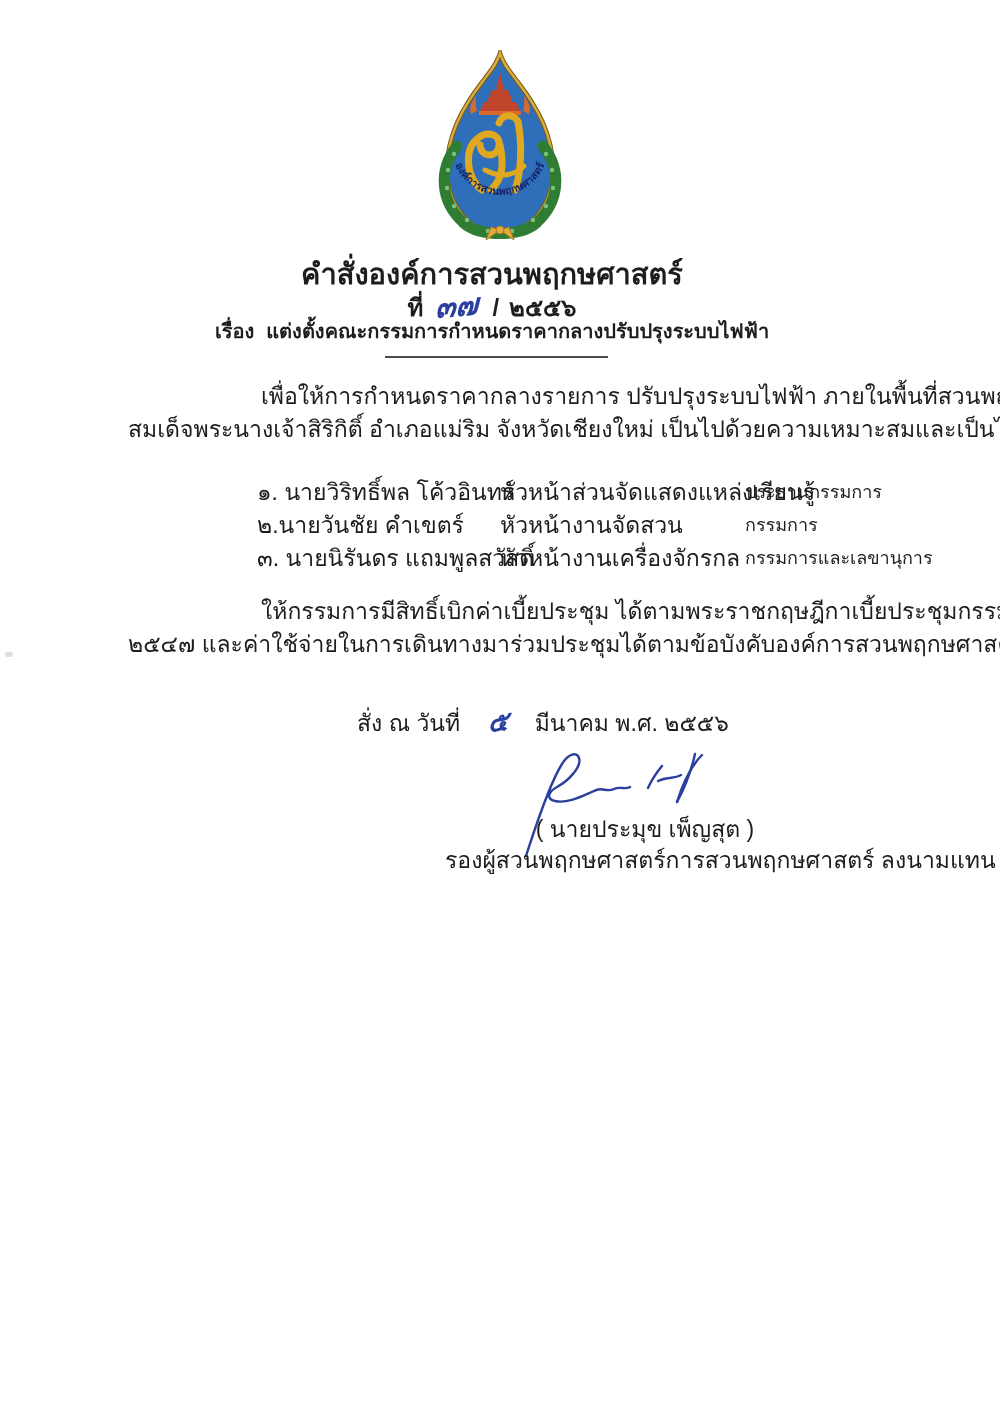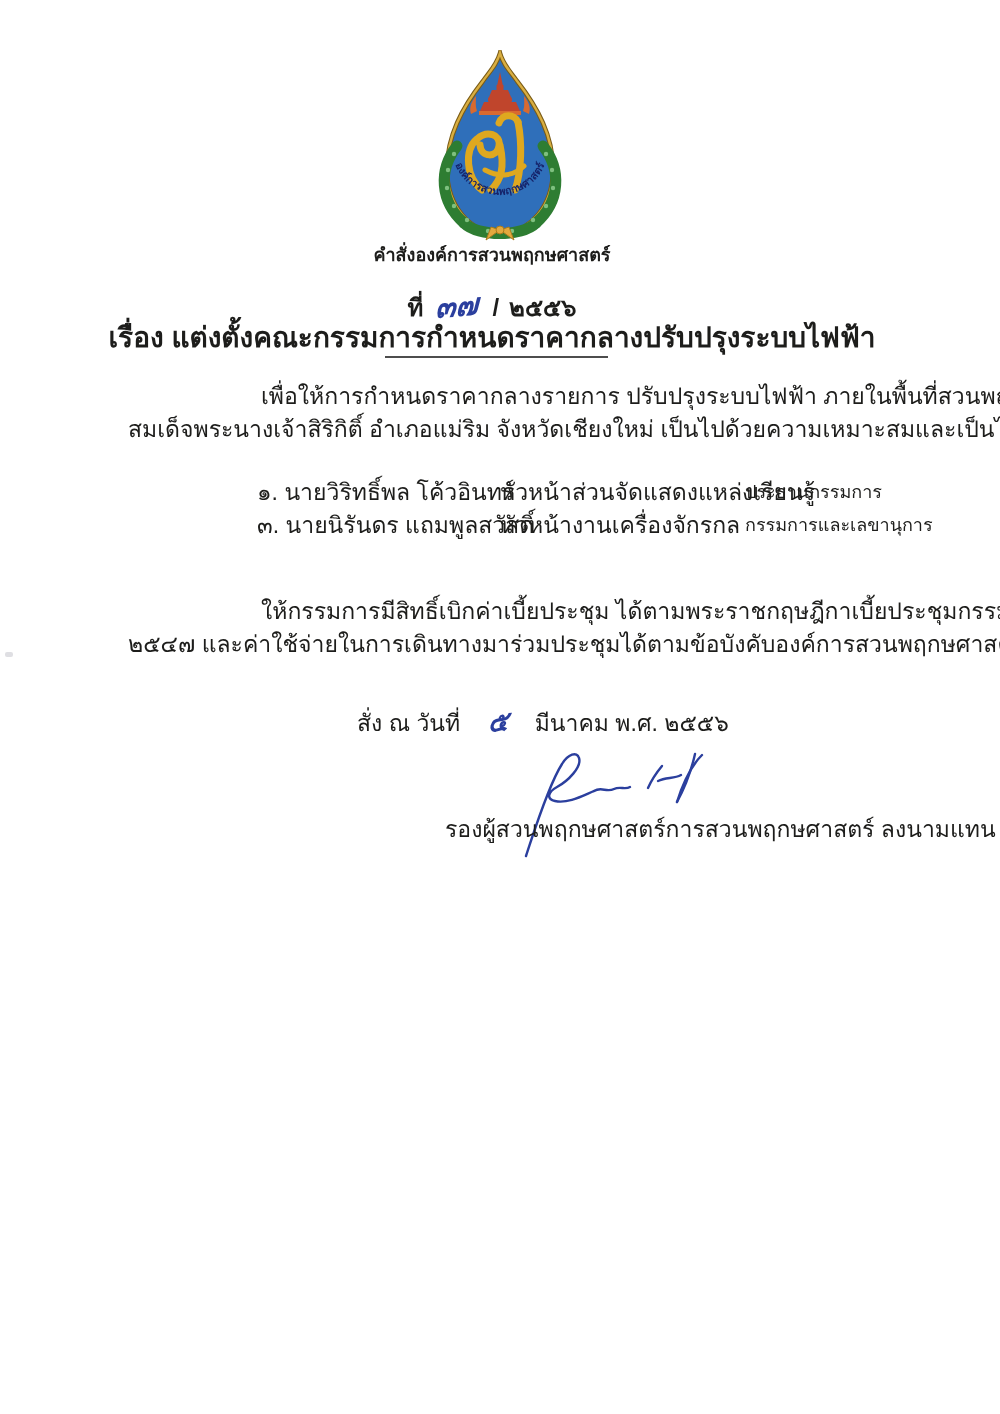--- a/index.html
+++ b/index.html
@@ -5,23 +5,23 @@
   html,body { margin:0; padding:0; background:#ffffff; }
   .page {
     position:relative; width:1000px; height:1414px; background:#ffffff;
     font-family:"Liberation Sans", sans-serif; color:#1d1d1b; overflow:hidden;
   }
   .ln { white-space:nowrap; line-height:33px; font-size:23px; }
 
   
   .logo { position:absolute; left:430px; top:50px; width:140px; height:198px; }
   .hcenter { position:absolute; left:0; width:984px; text-align:center; white-space:nowrap; }
-  .org-line   { top:240px; font-size:18px; font-weight:bold; }
+  .org-line   { top:251px; font-size:29px; font-weight:bold; }
   .num-line   { top:282px; font-size:24px; font-weight:bold; }
-  .subj-line  { top:315px; font-size:28px; font-weight:bold; }
+  .subj-line  { top:315px; font-size:20px; font-weight:bold;font-family:Liberation Mono, monospace; }
   .hw {
     display:inline-block; color:#2b3f9e; font-weight:bold; font-style:italic;
     transform:rotate(-5deg) skewX(-6deg);
   }
   .hw-no  { font-size:30px; margin:0 14px 0 12px; }
   .hw-day { font-size:27px; }
   .num-sep { margin-right:10px; }
   .divider { position:absolute; left:385px; top:356px; width:223px; height:2px; background:#4d4d4d; }
 
   
@@ -126,20 +126,25 @@
     <div class="ln">สมเด็จพระนางเจ้าสิริกิติ์ อำเภอแม่ริม จังหวัดเชียงใหม่ เป็นไปด้วยความเหมาะสมและเป็นไปตามมติของ</div>
   </div>
 
   <div class="committee">
     <div class="crow">
       <div class="c-name">๑. นายวิริทธิ์พล โค้วอินทร์</div>
       <div class="c-pos">หัวหน้าส่วนจัดแสดงแหล่งเรียนรู้</div>
       <div class="c-role">ประธานกรรมการ</div>
     </div>
     <div class="crow">
+      <div class="c-name">๒.นายวันชัย คำเขตร์</div>
+      <div class="c-pos">หัวหน้างานจัดสวน</div>
+      <div class="c-role">กรรมการ</div>
+    </div>
+    <div class="crow">
       <div class="c-name">๓. นายนิรันดร แถมพูลสวัสดิ์</div>
       <div class="c-pos">หัวหน้างานเครื่องจักรกล</div>
       <div class="c-role">กรรมการและเลขานุการ</div>
     </div>
     <div class="crow">
       <div class="c-name"></div>
       <div class="c-role"></div>
     </div>
   </div>
 
@@ -157,17 +162,18 @@
       <path d="M38,110 C46,86 60,40 74,18 C80,8 89,5 91,12 C94,21 80,35 69,41 C60,46 58,53 67,55 C80,58 96,49 106,45"></path>
       <path d="M106,45 C114,40 118,47 126,43 C132,40 137,44 142,41"></path>
       <path d="M160,42 C164,33 169,26 174,20"></path>
       <path d="M170,35 C178,31 186,33 193,29"></path>
       <path d="M207,8 C203,26 196,43 189,56"></path>
       <path d="M189,56 C194,40 203,20 214,9"></path>
     </g>
   </svg>
 
   <div class="sigblock">
+    <div class="ln">( นายประมุข  เพ็ญสุต )</div>
     <div class="ln">รองผู้สวนพฤกษศาสตร์การสวนพฤกษศาสตร์ ลงนามแทน</div>
   </div>
 
   <div class="speck"></div>
 </div>
 
 </body></html>

